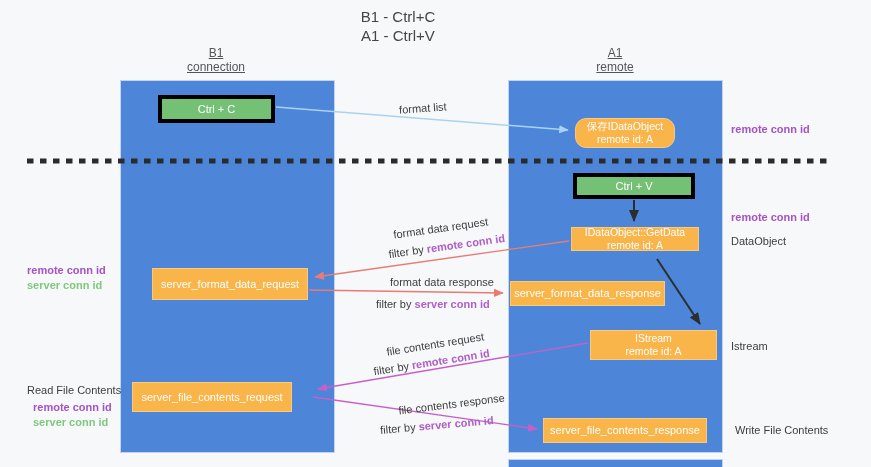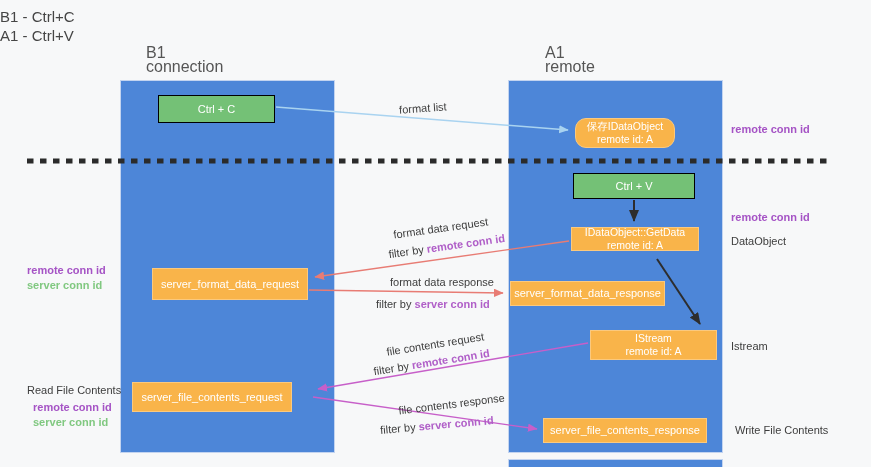--- a/index.html
+++ b/index.html
@@ -11,31 +11,32 @@
     position:relative;
     width:871px;height:467px;
     background:#f7f8f9;
     overflow:hidden;
   }
   .abs{position:absolute;}
 
   
   .title{
     left:0;top:7;width:796px;
+    text-align:center;
     font-size:15px;color:#454545;
     line-height:19px;
     top:7px;
   }
 
   
   .col-header{
-    text-align:left;
-    font-size:16px;color:#555;
+    text-align:center;
+    font-size:12px;color:#555;
     line-height:14px;
-    width:140px;top:46px;
+    width:140px;top:46px;text-decoration:underline;
   }
 
   
   .column{
     background:#4d86d8;
     border:1px solid #c3d4f0;
     box-sizing:border-box;
     top:80px;width:215px;height:373px;
   }
   .column-footer{
@@ -47,21 +48,21 @@
 
   
   .box{
     box-sizing:border-box;
     color:#fff;
     display:flex;flex-direction:column;
     align-items:center;justify-content:center;
     text-align:center;
     font-size:11px;line-height:13px;
   }
-  .box-green{background:#74c176;border:1px solid #000000;}
+  .box-green{background:#74c176;border:4px solid #000000;}
   .box-orange{background:#f9b44a;border:1px solid #fbc97e;}
 
   
   .flow-label{
     font-size:11px;color:#3d3d3d;
     white-space:nowrap;
   }
   .flow-label .key{font-weight:bold;color:#b05fc8;}
 
   

